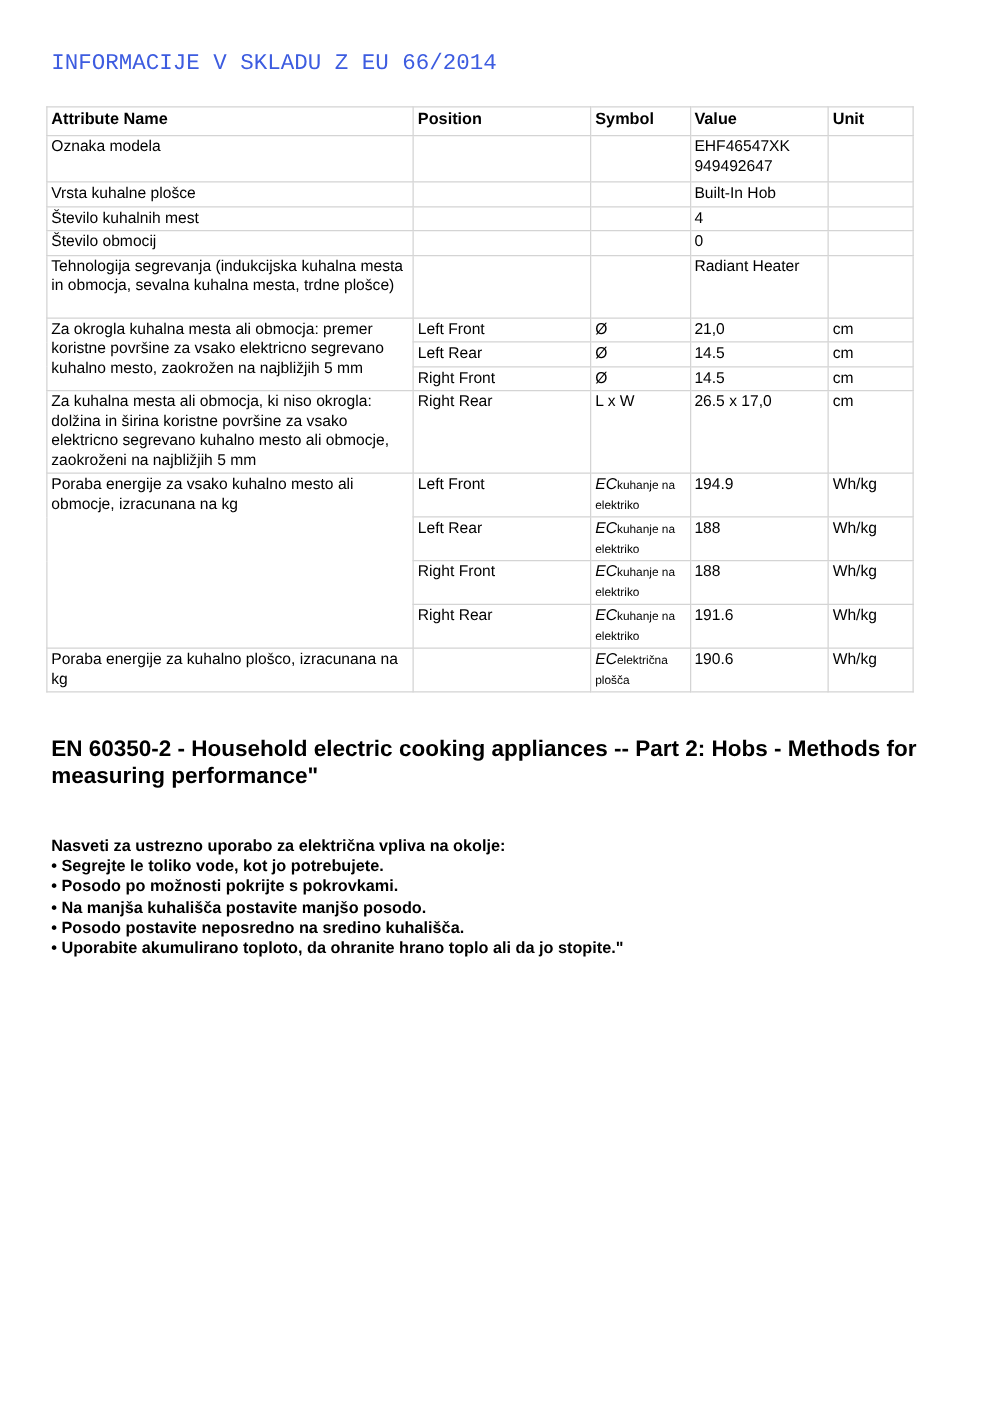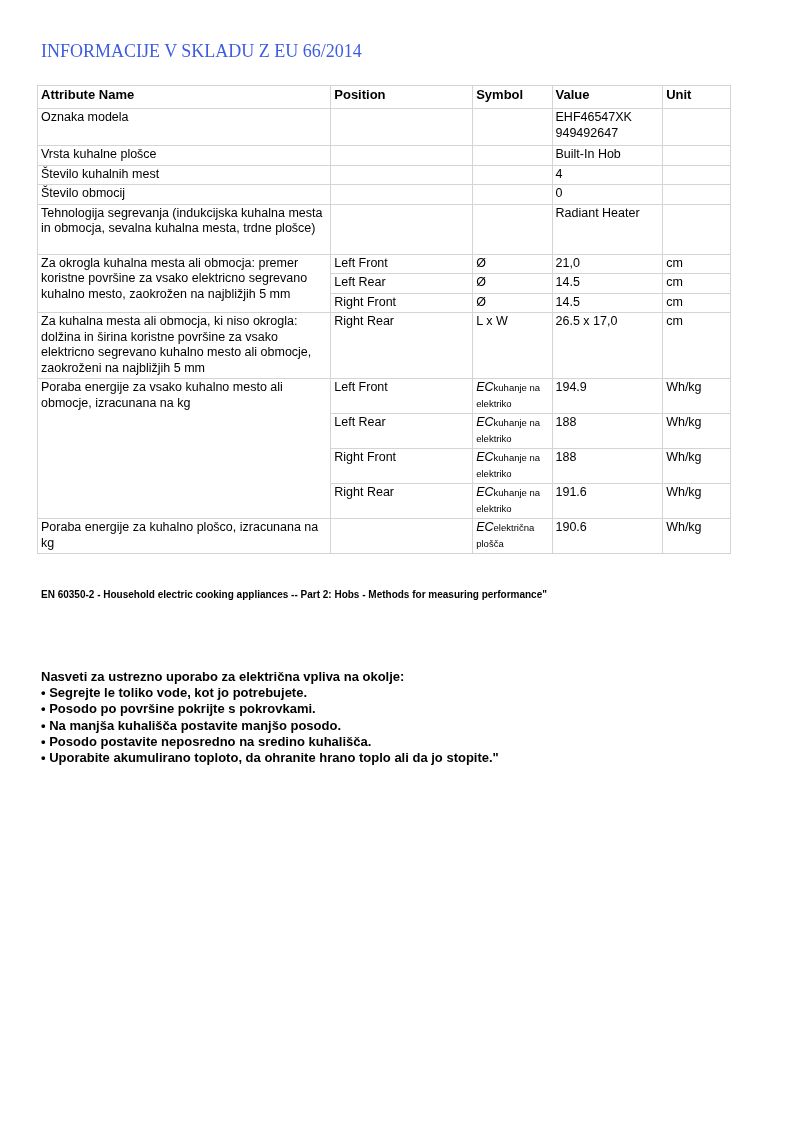--- a/index.html
+++ b/index.html
@@ -1,28 +1,28 @@
 <!DOCTYPE html>
 <html><head>
 <meta charset="utf-8">
 <style>
   html, body { margin: 0; padding: 0; background: #ffffff; }
   body { width: 794px; height: 1123px; position: relative; overflow: hidden;
          font-family: "Liberation Sans", sans-serif; color: #000; }
   .title { position: absolute; left: 41px; top: 41px; font-size: 18px; color: #3d5ce0;
-           font-family: Liberation Serif, serif; letter-spacing: 0px; }
+           font-family: Liberation Mono, monospace; letter-spacing: 0px; }
   table.spec { position: absolute; left: 37px; top: 85px; border-collapse: collapse;
                font-size: 12.5px; table-layout: fixed; width: 694px; }
   table.spec td, table.spec th { border: 1px solid #d4d4d4; padding: 1px 3px 2px 3px;
                vertical-align: top; text-align: left; line-height: 15.5px; }
   table.spec th { font-weight: bold; font-size: 13px; height: 19px; }
   .c1 { width: 281px; } .c2 { width: 136px; } .c3 { width: 76px; } .c4 { width: 106px; } .c5 { width: 65px; }
   .sym-sub { font-size: 9.5px; line-height: 12px; }
   .sym-main { font-size: 12.5px; font-style: italic; }
-  .standard { position: absolute; left: 41px; top: 589px; font-size: 10px; font-weight: bold; }
+  .standard { position: absolute; left: 41px; top: 589px; font-size: 18px; font-weight: bold; }
   .tips { position: absolute; left: 41px; top: 669px; font-size: 13px; font-weight: bold; line-height: 16.2px; }
   .tips div { white-space: nowrap; }
 </style>
 </head>
 <body>
 
 <div class="title">INFORMACIJE V SKLADU Z EU 66/2014</div>
 
 <table class="spec">
   <colgroup>
@@ -137,17 +137,17 @@
     <td>Wh/kg</td>
   </tr>
 </tbody>
   </table>
 
 <div class="standard">EN 60350-2 - Household electric cooking appliances -- Part 2: Hobs - Methods for measuring performance"</div>
 
 <div class="tips">
   <div>Nasveti za ustrezno uporabo za električna vpliva na okolje:</div>
   <div>• Segrejte le toliko vode, kot jo potrebujete.</div>
-  <div>• Posodo po površine pokrijte s pokrovkami.</div>
+  <div>• Posodo po možnosti pokrijte s pokrovkami.</div>
   <div>• Na manjša kuhališča postavite manjšo posodo.</div>
   <div>• Posodo postavite neposredno na sredino kuhališča.</div>
   <div>• Uporabite akumulirano toploto, da ohranite hrano toplo ali da jo stopite."</div>
 </div>
 
 </body></html>

